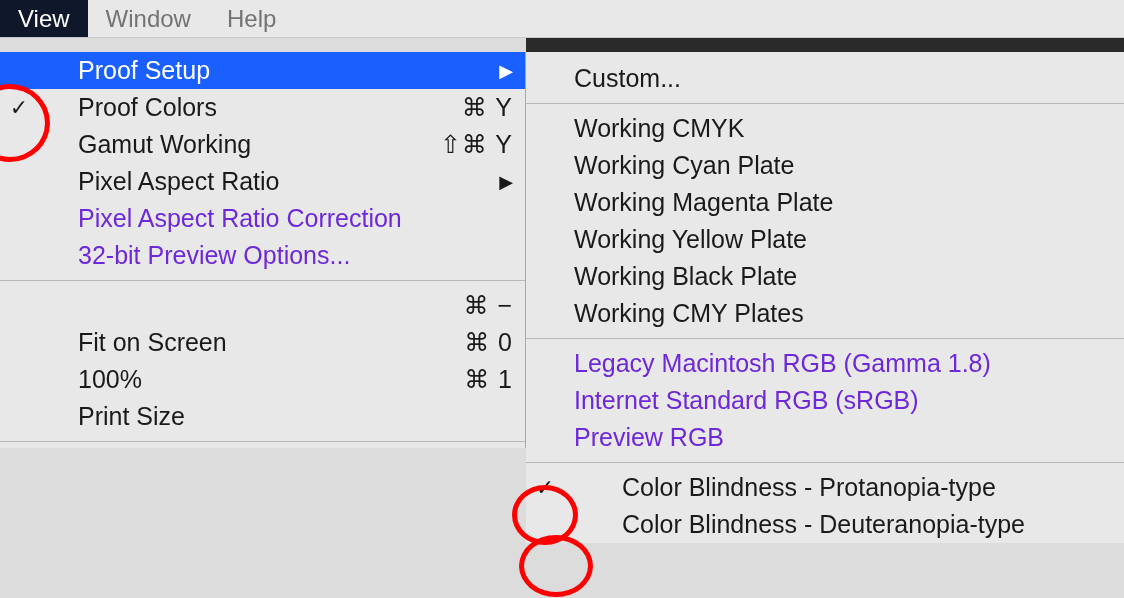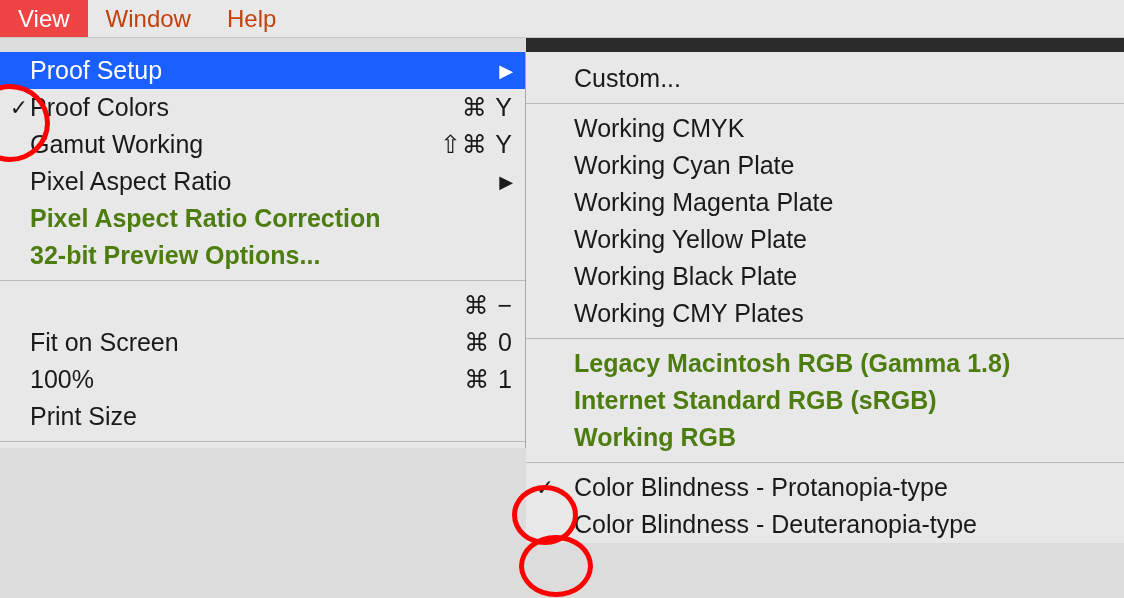--- a/index.html
+++ b/index.html
@@ -17,26 +17,26 @@
     }
     .menubar {
       display: flex;
       height: 38px;
       background: #e8e8e8;
       border-bottom: 1px solid #c8c8c8;
     }
     .menubar-item {
       padding: 6px 18px;
       font-size: 24px;
-      color: #c2410c;
+      color: #737373;
       display: flex;
       align-items: center;
     }
     .menubar-item.active {
-      background: #ef4444;
+      background: #0f172a;
       color: #fff;
     }
     .dark-strip {
       position: absolute;
       top: 38px;
       left: 526px;
       right: 0;
       height: 14px;
       background: #2a2a2a;
     }
@@ -56,28 +56,28 @@
       background: #e8e8e8;
     }
     .menu-row {
       display: flex;
       align-items: center;
       height: 37px;
       padding: 0 12px 0 8px;
       font-size: 25px;
       color: #1a1a1a;
       white-space: nowrap;
+      gap: 48px;
     }
     .menu-row.highlighted {
       background: #1a5fff;
       color: #fff;
     }
     .menu-row.disabled {
-      color: #4d7c0f;
-      font-weight: bold;
+      color: #6d28d9;
     }
     .check {
       width: 22px;
       text-align: center;
       flex-shrink: 0;
       font-size: 22px;
     }
     .label {
       flex: 0 0 auto;
       padding-left: 0px;
@@ -226,21 +226,21 @@
     <span class="label">Working CMY Plates</span>
   </div>
   <div class="separator"></div>
   <div class="menu-row disabled">
     <span class="label">Legacy Macintosh RGB (Gamma 1.8)</span>
   </div>
   <div class="menu-row disabled">
     <span class="label">Internet Standard RGB (sRGB)</span>
   </div>
   <div class="menu-row disabled">
-    <span class="label">Working RGB</span>
+    <span class="label">Preview RGB</span>
   </div>
   <div class="separator"></div>
   <div class="menu-row">
     <span class="check">✓</span>
     <span class="label">Color Blindness - Protanopia-type</span>
   </div>
   <div class="menu-row">
     <span class="check"></span>
     <span class="label">Color Blindness - Deuteranopia-type</span>
   </div>

